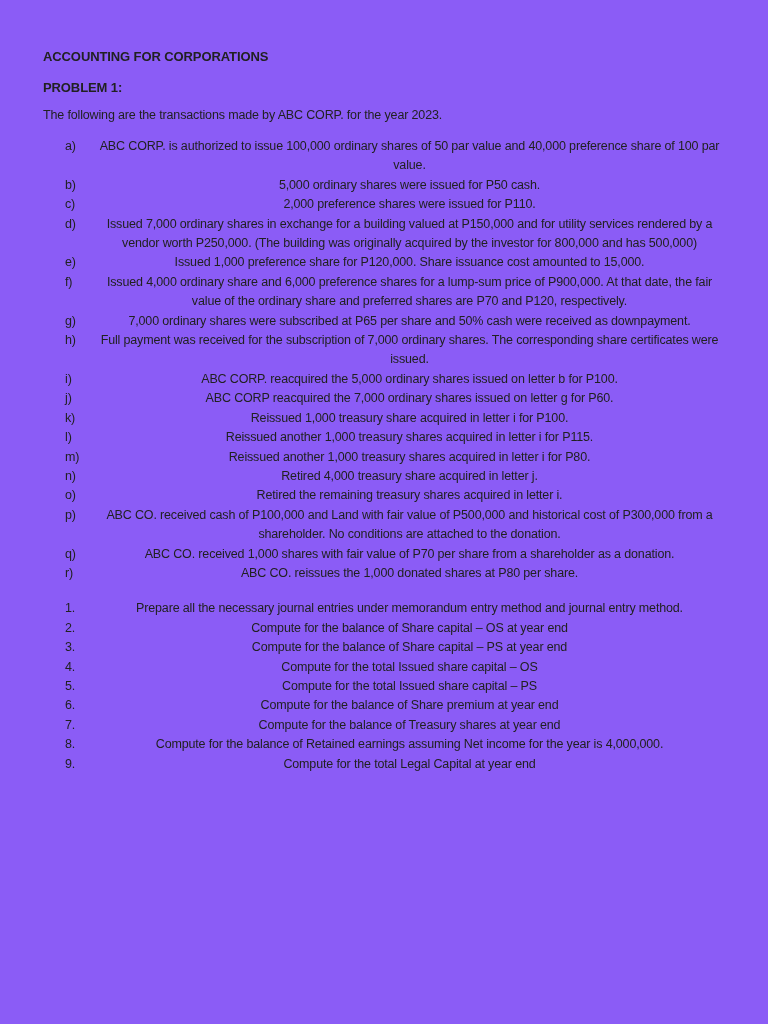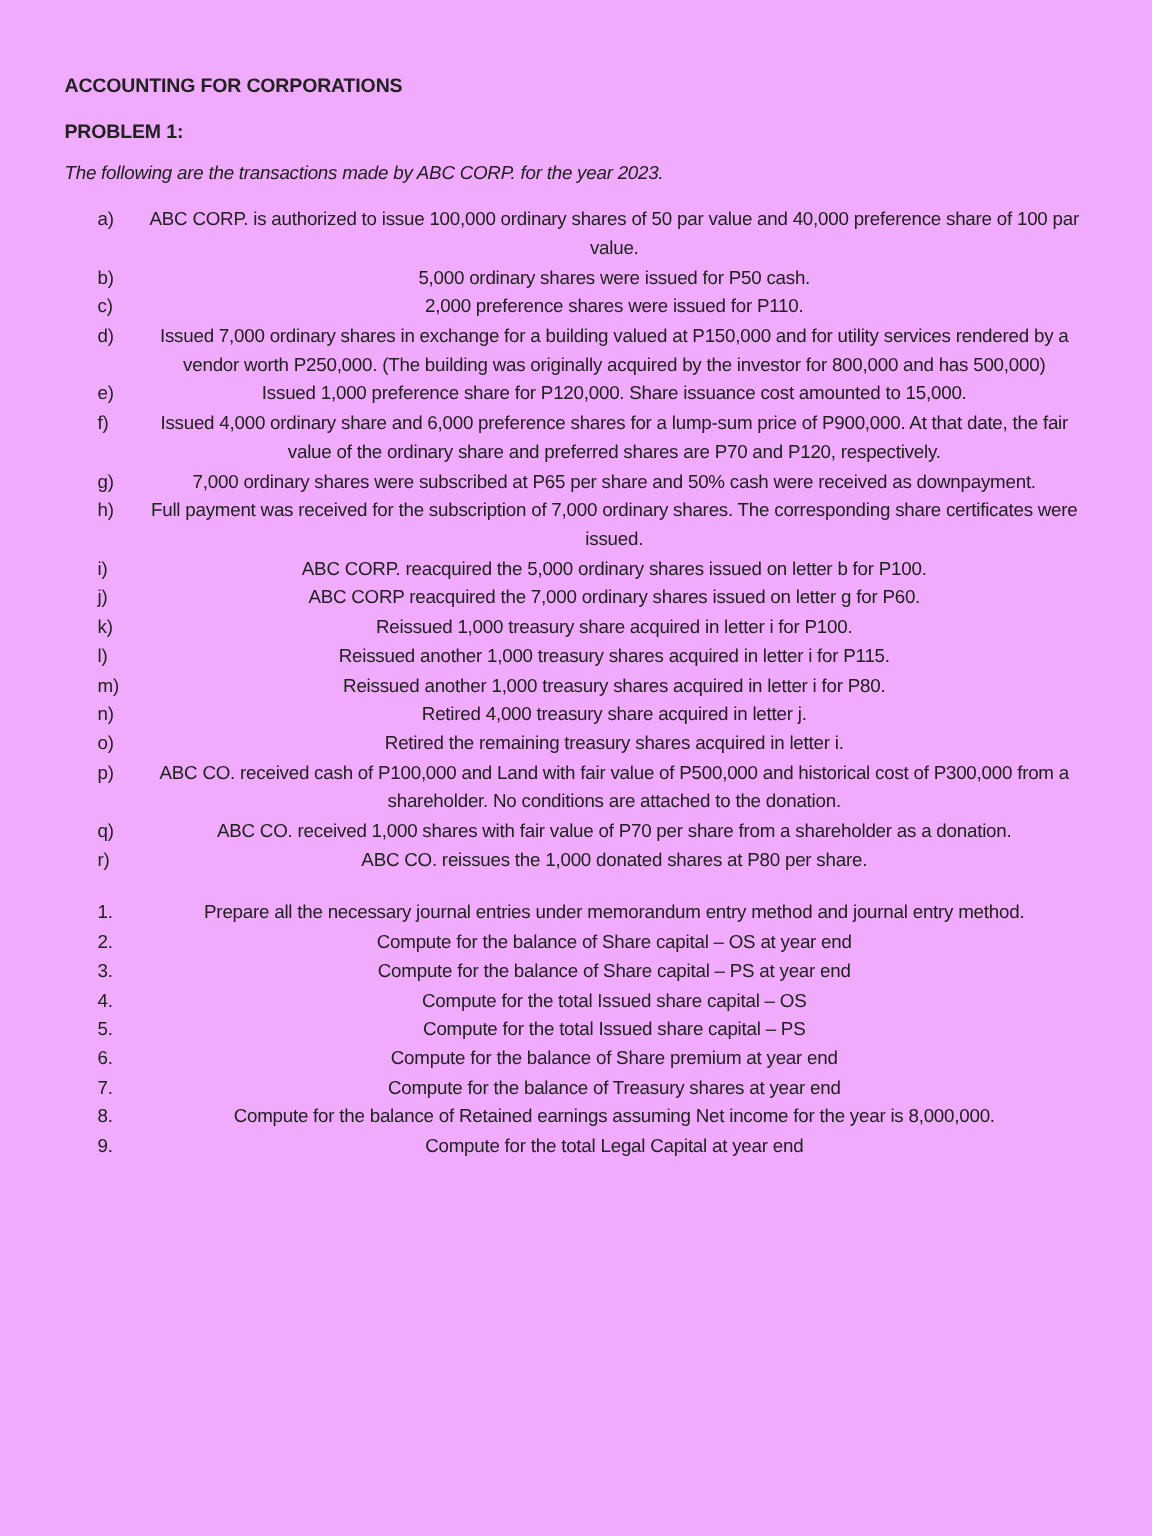--- a/index.html
+++ b/index.html
@@ -11,21 +11,21 @@
     width: 768px;
     height: 1024px;
     overflow: hidden;
     font-family: "Liberation Sans", sans-serif;
     color: #212121;
   }
   .page {
     box-sizing: border-box;
     width: 768px;
     height: 1024px;
-    background: #f0abfc;
+    background: #8b5cf6;
     padding: 49px 40px 0 43px;
   }
   .doc-title {
     font-size: 13px;
     font-weight: 700;
     line-height: 15px;
     margin: 0 0 16px 0;
     letter-spacing: -0.1px;
   }
   .section-heading {
@@ -33,21 +33,20 @@
     font-weight: 700;
     line-height: 15px;
     margin: 0 0 13px 0;
     letter-spacing: -0.1px;
   }
   .intro {
     font-size: 12.5px;
     line-height: 15px;
     margin: 0 0 14px 0;
     letter-spacing: -0.15px;
-    font-style: italic;
   }
   ul.doc-list {
     list-style: none;
     margin: 0 0 16px 0;
     padding: 0 0 0 22px;
   }
   ul.doc-list li {
     display: flex;
     font-size: 12.5px;
     line-height: 19.4px;
@@ -175,21 +174,21 @@
     <li>
         <span class="marker">6.</span>
         <span class="txt">Compute for the balance of Share premium at year end</span>
       </li>
     <li>
         <span class="marker">7.</span>
         <span class="txt">Compute for the balance of Treasury shares at year end</span>
       </li>
     <li>
         <span class="marker">8.</span>
-        <span class="txt">Compute for the balance of Retained earnings assuming Net income for the year is 8,000,000.</span>
+        <span class="txt">Compute for the balance of Retained earnings assuming Net income for the year is 4,000,000.</span>
       </li>
     <li>
         <span class="marker">9.</span>
         <span class="txt">Compute for the total Legal Capital at year end</span>
       </li>
   </ul>
 
 </div>
 
 </body></html>

